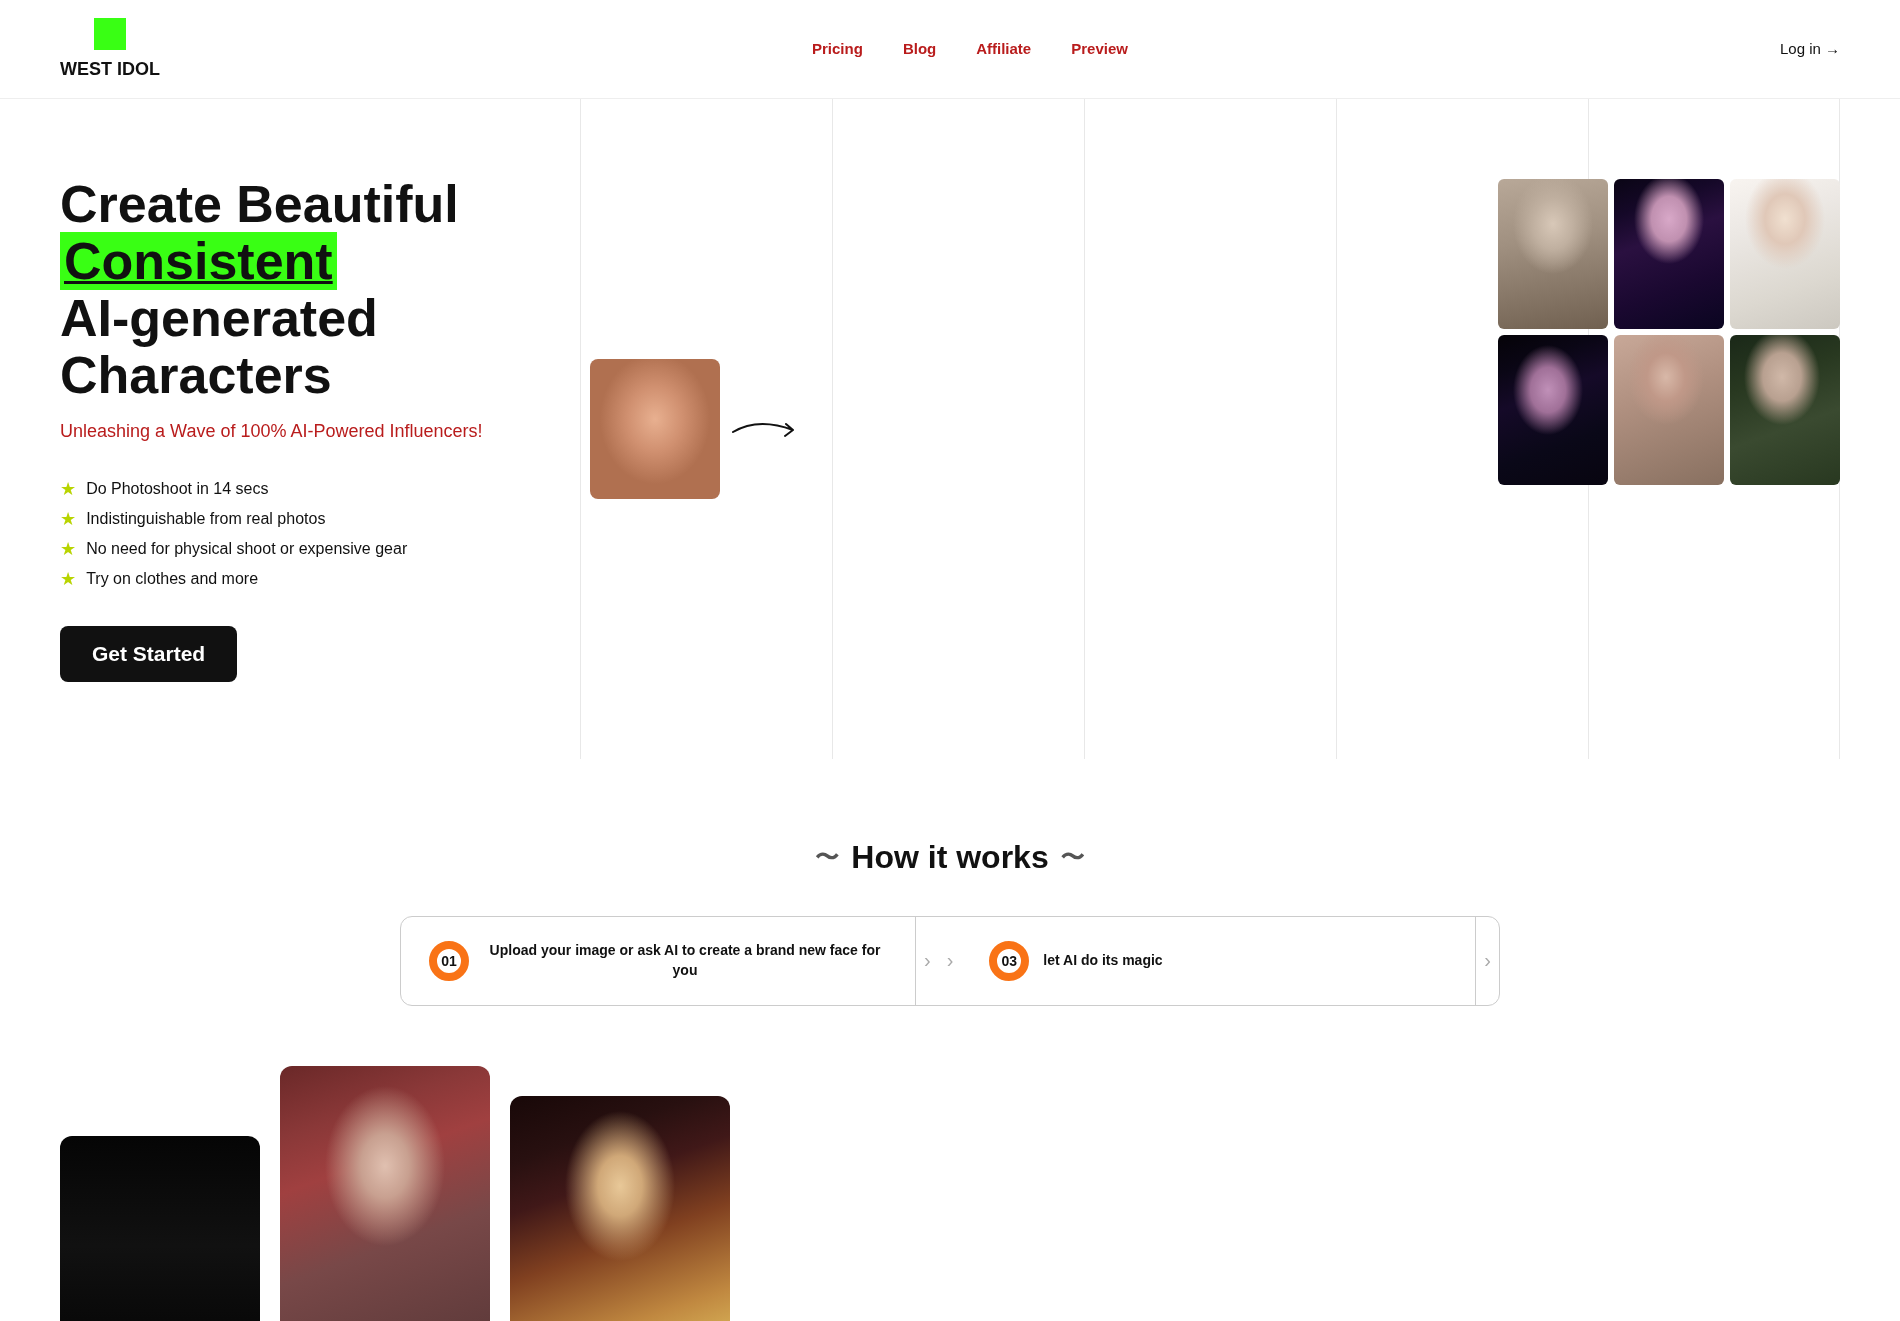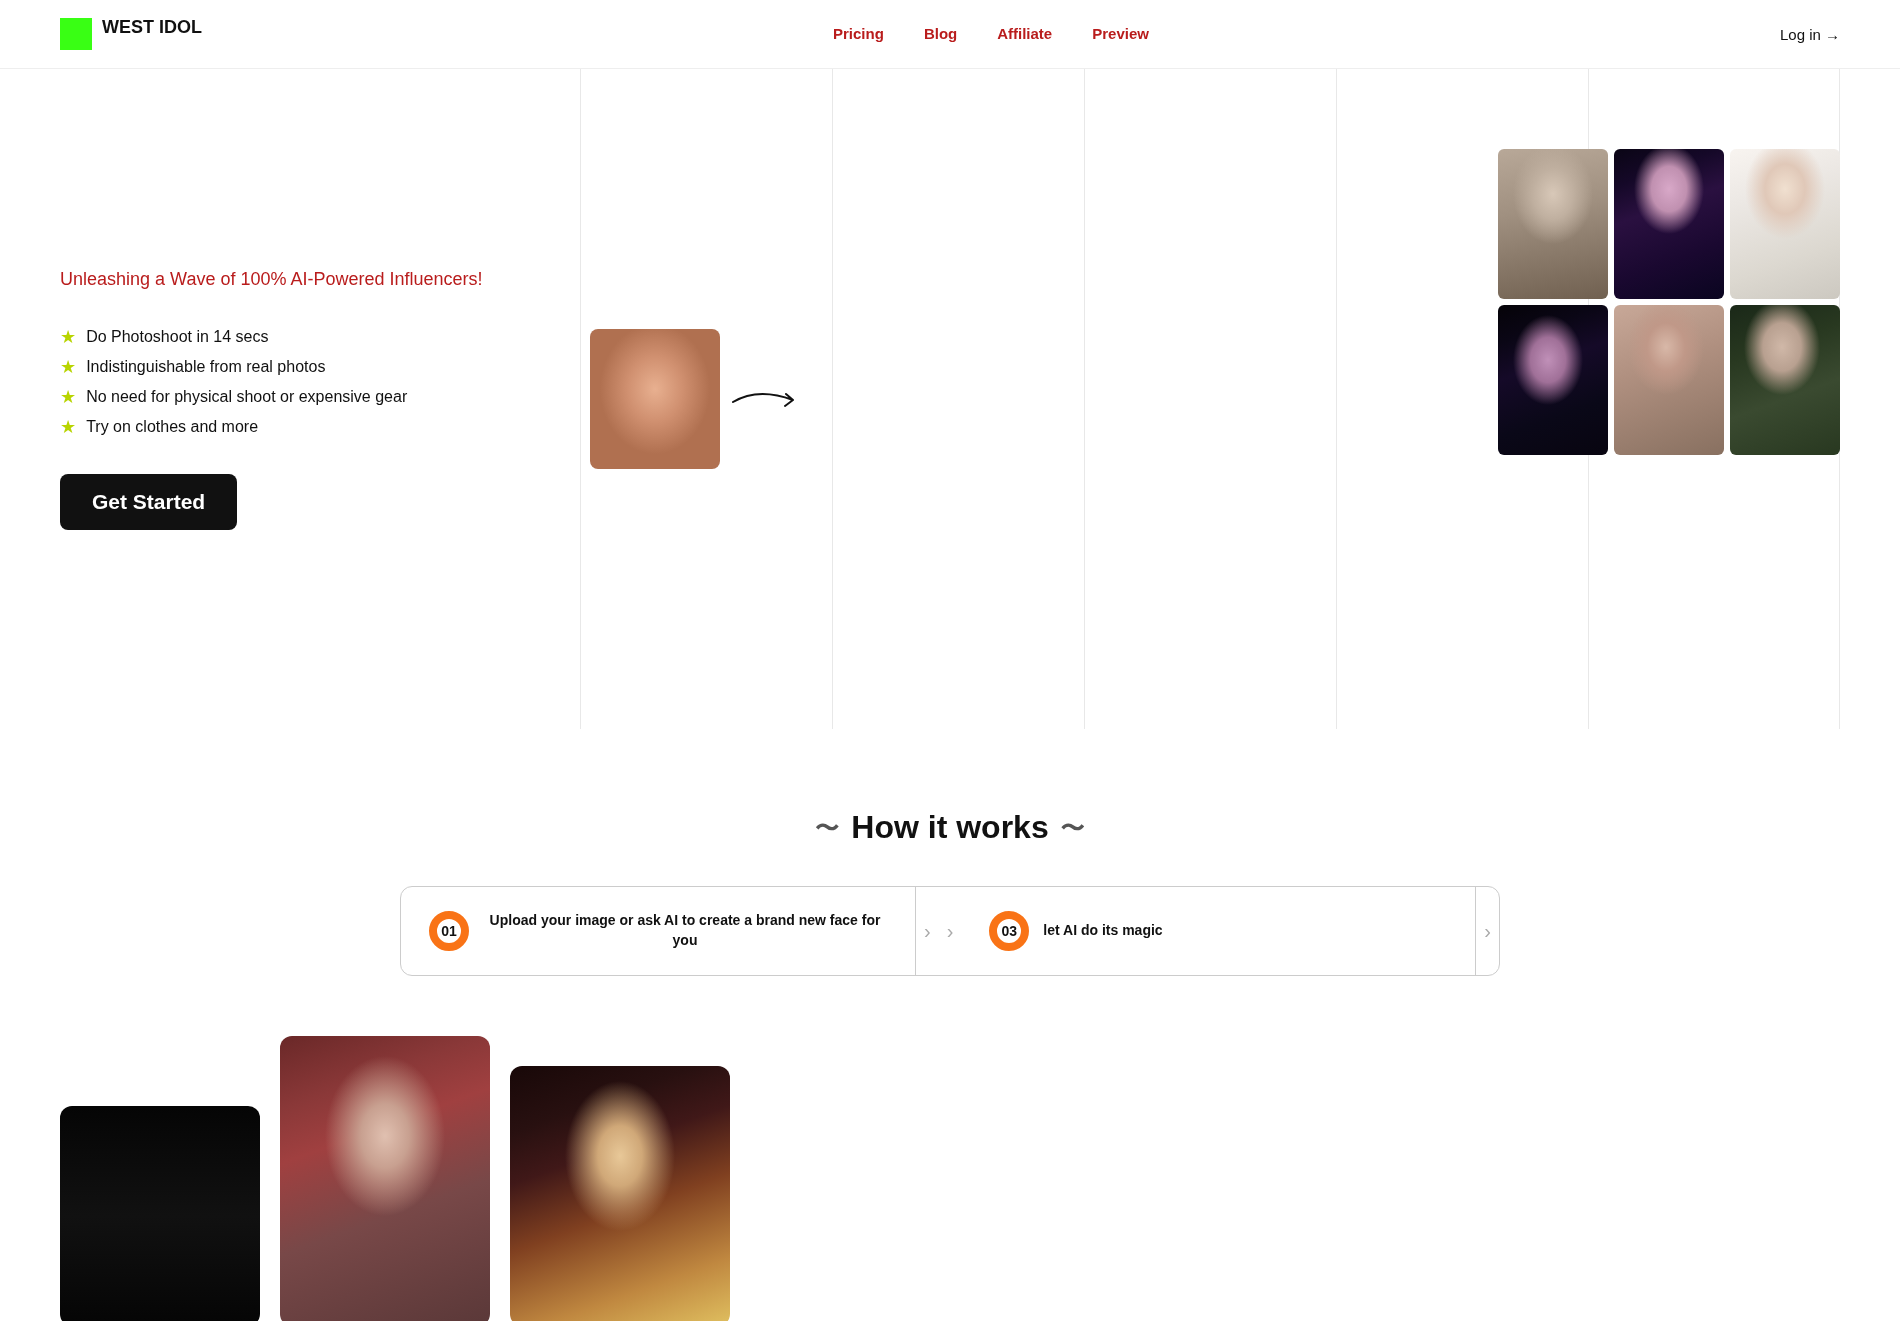--- a/index.html
+++ b/index.html
@@ -4,21 +4,21 @@
   <style>
     * { margin: 0; padding: 0; box-sizing: border-box; }
     body { font-family: -apple-system, BlinkMacSystemFont, 'Segoe UI', sans-serif; background: #fff; color: #111; overflow-x: hidden; }
 
     
     nav {
       display: flex; align-items: center; justify-content: space-between;
       padding: 18px 60px; border-bottom: 1px solid #eee;
       position: sticky; top: 0; background: #fff; z-index: 100;
     }
-    .logo { display: flex; gap: 10px; text-decoration: none; }
+    .logo { display: flex; align-items: center; gap: 10px; text-decoration: none; flex-direction: column; }
     .logo-square { width: 32px; height: 32px; background: #39ff14; flex-shrink: 0; }
     .logo-text { font-weight: 800; font-size: 18px; color: #111; line-height: 1.1; }
     .nav-links { display: flex; gap: 40px; list-style: none; }
     .nav-links a { text-decoration: none; color: #b91c1c; font-size: 15px; font-weight: 700; }
     .login-btn { font-size: 15px; font-weight: 500; color: #111; text-decoration: none; display: flex; align-items: center; gap: 4px; }
 
     
     .hero {
       display: flex; align-items: center;
       padding: 60px 60px 80px;
@@ -157,20 +157,25 @@
     <li><a href="#">Pricing</a></li>
     <li><a href="#">Blog</a></li>
     <li><a href="#">Affiliate</a></li>
     <li><a href="#">Preview</a></li>
   </ul>
   <a href="#" class="login-btn">Log in →</a>
 </nav>
 
 <section class="hero">
   <div class="hero-left">
+    <h1 class="hero-title">
+      <span>Create Beautiful</span>
+      <span class="highlight">Consistent</span><br>
+      <span>AI-generated Characters</span>
+    </h1>
     <p class="hero-subtitle">Unleashing a Wave of 100% AI-Powered Influencers!</p>
     <ul class="features">
       <li>
         <span class="star-icon">★</span>
         <span>Do Photoshoot in 14 secs</span>
       </li>
       <li>
         <span class="star-icon">★</span>
         <span>Indistinguishable from real photos</span>
       </li>

